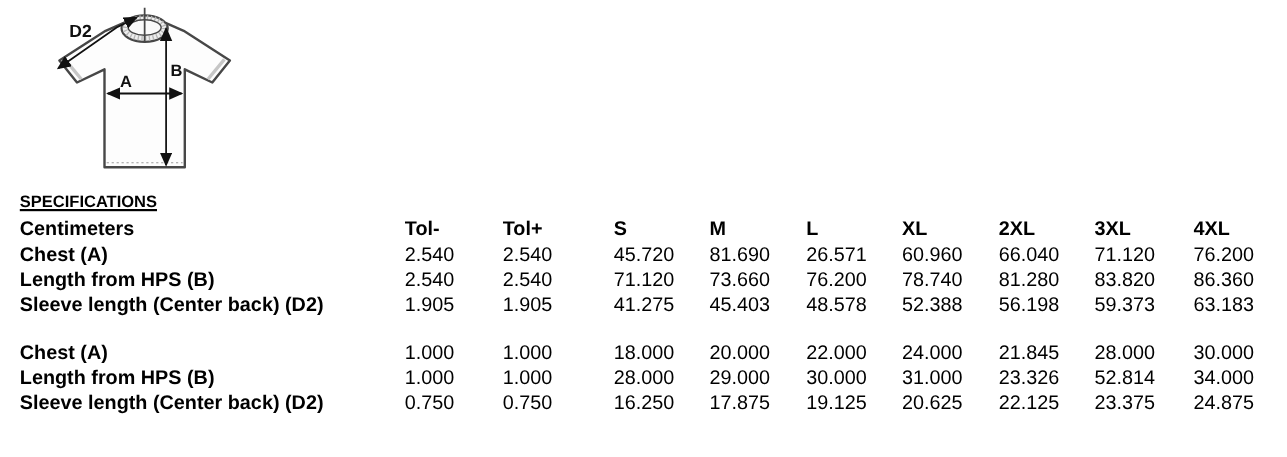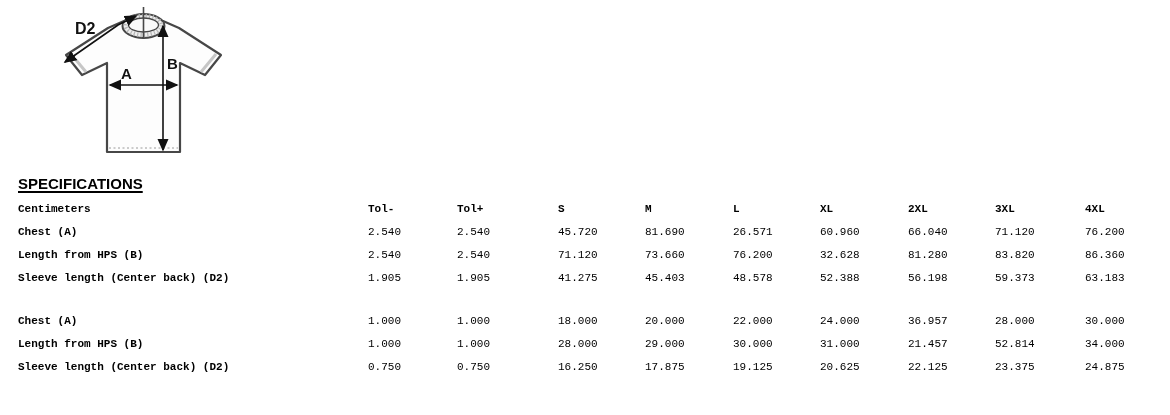--- a/index.html
+++ b/index.html
@@ -11,21 +11,21 @@
   }
   .sheet {
     position: relative;
     width: 1170px;
     height: 415px;
     background: #ffffff;
     overflow: hidden;
   }
   .diagram {
     position: absolute;
-    left: 20px;
+    left: 8px;
     top: 5px;
     width: 206px;
     height: 160px;
   }
   .specs {
     position: absolute;
     left: 18px;
     top: 174px;
     width: 1152px;
   }
@@ -35,22 +35,21 @@
     line-height: 19px;
     text-decoration: underline;
     text-underline-offset: 2px;
     text-decoration-thickness: 1.5px;
     margin-bottom: 4px;
   }
   table.spec-table {
     border-collapse: collapse;
     table-layout: fixed;
     width: 1152px;
-    font-size: 11px;
-    font-family: Liberation Mono, monospace;
+    font-size: 18px;
   }
   table.spec-table td {
     padding: 0;
     height: 23px;
     vertical-align: middle;
     white-space: nowrap;
     overflow: hidden;
     text-align: left;
   }
   table.spec-table td.b { font-weight: bold; }
@@ -139,21 +138,21 @@
             <td>71.120</td>
             <td>76.200</td>
           </tr>
           <tr>
             <td class="b">Length from HPS (B)</td>
             <td>2.540</td>
             <td>2.540</td>
             <td>71.120</td>
             <td>73.660</td>
             <td>76.200</td>
-            <td>32.628</td>
+            <td>78.740</td>
             <td>81.280</td>
             <td>83.820</td>
             <td>86.360</td>
           </tr>
           <tr>
             <td class="b">Sleeve length (Center back) (D2)</td>
             <td>1.905</td>
             <td>1.905</td>
             <td>41.275</td>
             <td>45.403</td>
@@ -167,33 +166,33 @@
             <td colspan="10"></td>
           </tr>
           <tr>
             <td class="b">Chest (A)</td>
             <td>1.000</td>
             <td>1.000</td>
             <td>18.000</td>
             <td>20.000</td>
             <td>22.000</td>
             <td>24.000</td>
-            <td>36.957</td>
+            <td>21.845</td>
             <td>28.000</td>
             <td>30.000</td>
           </tr>
           <tr>
             <td class="b">Length from HPS (B)</td>
             <td>1.000</td>
             <td>1.000</td>
             <td>28.000</td>
             <td>29.000</td>
             <td>30.000</td>
             <td>31.000</td>
-            <td>21.457</td>
+            <td>23.326</td>
             <td>52.814</td>
             <td>34.000</td>
           </tr>
           <tr>
             <td class="b">Sleeve length (Center back) (D2)</td>
             <td>0.750</td>
             <td>0.750</td>
             <td>16.250</td>
             <td>17.875</td>
             <td>19.125</td>

